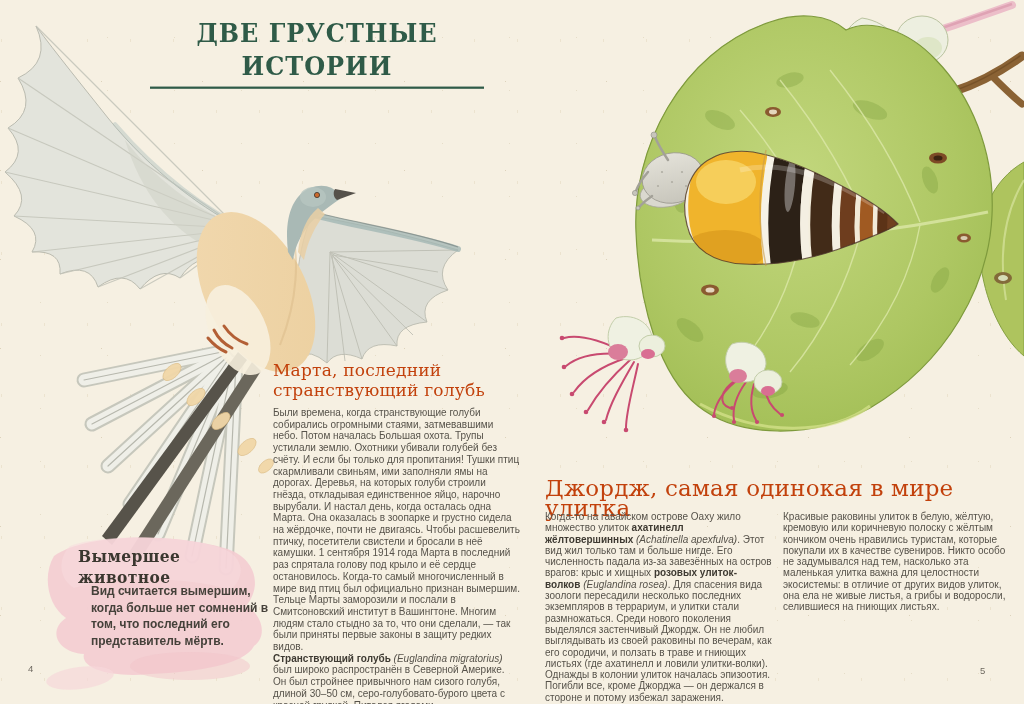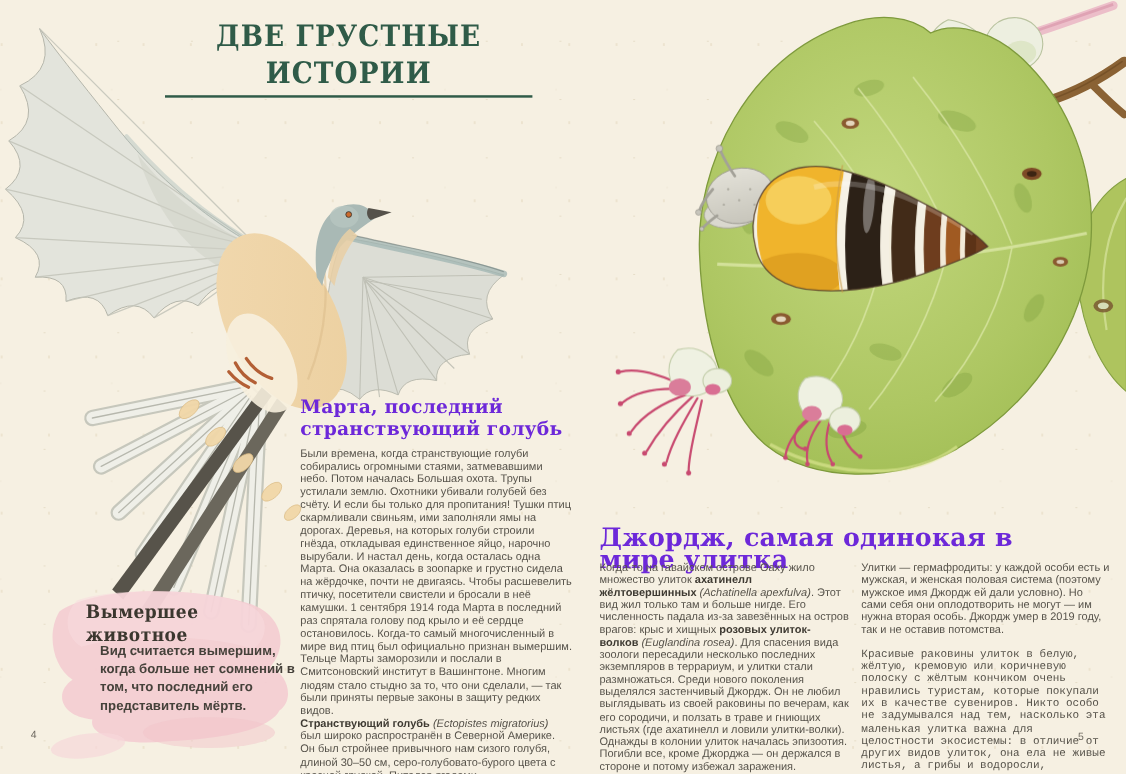--- a/index.html
+++ b/index.html
@@ -29,21 +29,21 @@
   .main-title{margin:8px 0 0 0;}
   .main-title span{
     display:block;font-family:"DejaVu Serif",serif;font-weight:700;
     color:#8faf3e;transform:scaleY(1.15);transform-origin:top center;
   }
   .main-title .t1{font-size:49px;line-height:53px;letter-spacing:8px;}
   .main-title .t2{font-size:49px;line-height:57px;letter-spacing:2px;}
 
   
   .sec-heading{
-    font-family:"DejaVu Serif",serif;font-weight:700;color:#6d28d9;
+    font-family:"DejaVu Serif",serif;font-weight:400;color:#c2410c;
     font-size:17px;line-height:19.5px;letter-spacing:0.2px;margin:0;
   }
   .sec-heading-left{left:273px;top:361px;width:250px;}
   .sec-heading-right{left:545px;top:479px;width:450px;font-size:23px;}
 
   
   .column{color:#56524a;font-size:10px;line-height:11.7px;text-align:left;}
   .column p{margin:0;}
   .col-martha{left:273px;top:407px;width:247px;}
   .col-g1{left:545px;top:511px;width:227px;line-height:11.3px;}
@@ -194,21 +194,21 @@
     <span class="kicker">ДВЕ ГРУСТНЫЕ ИСТОРИИ</span>
   </header>
 
   <h2 class="abs sec-heading sec-heading-left">
     <span>Марта, последний</span><br>
     <span>странствующий голубь</span>
   </h2>
 
   <div class="abs column col-martha">
     <p><span>Были времена, когда странствующие голуби собирались огромными стаями, затмевавшими небо. Потом началась Большая охота. Трупы устилали землю. Охотники убивали голубей без счёту. И если бы только для пропитания! Тушки птиц скармливали свиньям, ими заполняли ямы на дорогах. Деревья, на которых голуби строили гнёзда, откладывая единственное яйцо, нарочно вырубали. И настал день, когда осталась одна Марта. Она оказалась в зоопарке и грустно сидела на жёрдочке, почти не двигаясь. Чтобы расшевелить птичку, посетители свистели и бросали в неё камушки. 1 сентября 1914 года Марта в последний раз спрятала голову под крыло и её сердце остановилось. Когда-то самый многочисленный в мире вид птиц был официально признан вымершим. Тельце Марты заморозили и послали в Смитсоновский институт в Вашингтоне. Многим людям стало стыдно за то, что они сделали, — так были приняты первые законы в защиту редких видов.</span></p>
-    <p><span class="b">Странствующий голубь</span><span class="it"> (Ectopistes migratorius)</span><span> был широко распространён в Северной Америке. Он был стройнее привычного нам сизого голубя, длиной 30–50 см, серо-голубовато-бурого цвета с красной грудкой. Питался ягодами, беспозвоночными и семенами, в том числе желудями.</span></p>
+    <p><span class="b">Странствующий голубь</span><span class="it"> (Euglandina migratorius)</span><span> был широко распространён в Северной Америке. Он был стройнее привычного нам сизого голубя, длиной 30–50 см, серо-голубовато-бурого цвета с красной грудкой. Питался ягодами, беспозвоночными и семенами, в том числе желудями.</span></p>
   </div>
 
   <aside class="abs info-box">
     <svg class="blob" width="232" height="172" viewBox="0 0 232 172">
       <path d="M 14 30 C 2 50 8 80 26 92 C 8 104 16 126 44 128 C 40 142 70 152 110 148
                C 160 146 205 138 214 120 C 228 110 222 88 206 80 C 224 58 214 30 184 22
                C 130 6 44 8 14 30 Z" fill="#f4ccd1" opacity="0.9"></path>
       <path d="M 30 20 C 60 8 150 8 186 24 C 206 34 204 54 190 64 C 150 50 70 50 34 62
                C 18 52 18 32 30 20 Z" fill="#f7dbde" opacity="0.55"></path>
       <ellipse cx="40" cy="152" rx="34" ry="11" transform="rotate(-7 40 152)" fill="#f6d7da" opacity="0.7"></ellipse>
@@ -397,18 +397,17 @@
     </g>
   </svg>
 
   <h2 class="abs sec-heading sec-heading-right">Джордж, самая одинокая в мире улитка</h2>
 
   <div class="abs column col-g1">
     <p><span>Когда-то на гавайском острове Оаху жило множество улиток </span><span class="b">ахатинелл жёлтовершинных</span><span class="it"> (Achatinella apexfulva)</span><span>. Этот вид жил только там и больше нигде. Его численность падала из-за завезённых на остров врагов: крыс и хищных </span><span class="b">розовых улиток-волков</span><span class="it"> (Euglandina rosea)</span><span>. Для спасения вида зоологи пересадили несколько последних экземпляров в террариум, и улитки стали размножаться. Среди нового поколения выделялся застенчивый Джордж. Он не любил выглядывать из своей раковины по вечерам, как его сородичи, и ползать в траве и гниющих листьях (где ахатинелл и ловили улитки-волки). Однажды в колонии улиток началась эпизоотия. Погибли все, кроме Джорджа — он держался в стороне и потому избежал заражения.</span></p>
   </div>
 
   <div class="abs column col-g2">
-    <p>Улитки — гермафродиты: у каждой особи есть и мужская, и женская половая система (поэтому мужское имя Джордж ей дали условно). Но сами себя они оплодотворить не могут — им нужна вторая особь. Джордж умер в 2019 году, так и не оставив потомства.</p>
     <p>Красивые раковины улиток в белую, жёлтую, кремовую или коричневую полоску с жёлтым кончиком очень нравились туристам, которые покупали их в качестве сувениров. Никто особо не задумывался над тем, насколько эта маленькая улитка важна для целостности экосистемы: в отличие от других видов улиток, она ела не живые листья, а грибы и водоросли, селившиеся на гниющих листьях.</p>
   </div>
 
   <div class="abs pagenum pagenum-right">5</div>
 </section>
 
 </body></html>

